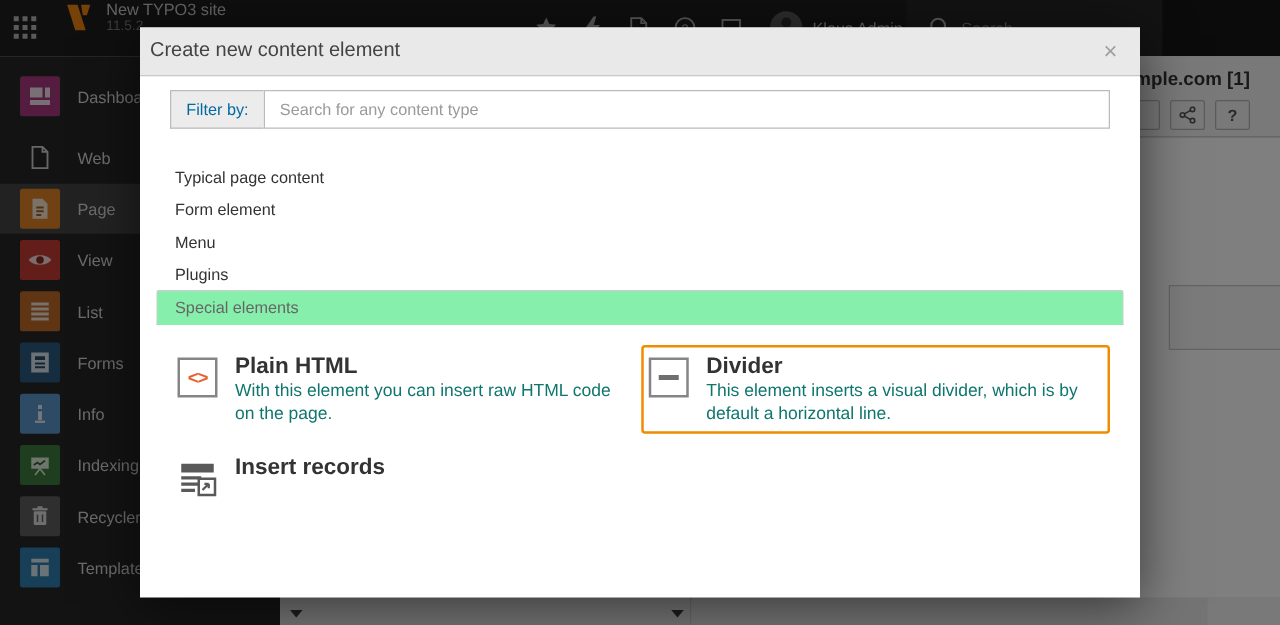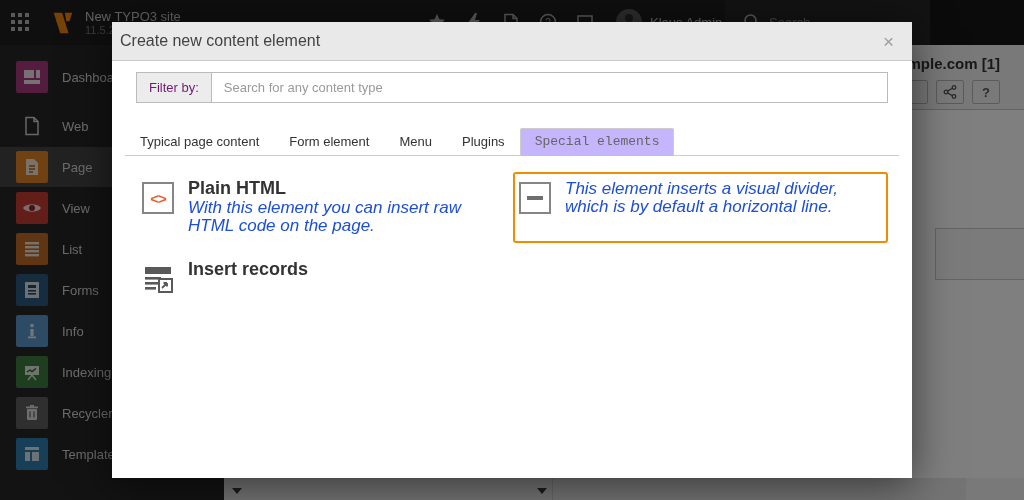--- a/index.html
+++ b/index.html
@@ -4,21 +4,21 @@
 <style>
   * { margin:0; padding:0; box-sizing:border-box; }
   html,body { width:1024px; height:500px; overflow:hidden; }
   body { font-family:"Liberation Sans", sans-serif; position:relative; background:#fff; }
 
   
   .app { position:absolute; inset:0; z-index:0; }
 
   .topbar { position:absolute; left:0; top:0; right:0; height:45px; background:#1e1e1e; }
   .menu-toggle { position:absolute; left:10px; top:12px; width:40px; height:21px; color:#b5b5b5; cursor:pointer; }
-  .brand { position:absolute; left:50px; top:0; height:45px; display:flex; align-items:center; }
+  .brand { position:absolute; left:50px; top:0; height:45px; display:flex; align-items:flex-start; }
   .brand-logo { width:26px; height:28px; margin-right:9px; }
   .brand-name { color:#c9c9c9; font-size:13px; line-height:15px; }
   .brand-version { color:#787878; font-size:11px; line-height:13px; }
   .tb-icon { position:absolute; top:13px; width:18px; height:18px; color:#b5b5b5; }
   .tb-avatar { position:absolute; left:616px; top:9px; width:26px; height:26px; border-radius:50%; background:#5a5a5a; overflow:hidden; }
   .tb-avatar svg { display:block; margin:4px auto 0; }
   .tb-username { position:absolute; left:650px; top:15px; color:#c4c4c4; font-size:13px; }
   .tb-search { position:absolute; left:725px; top:0; width:205px; height:45px; background:#262626; }
   .tb-search .tb-icon { left:18px; }
   .tb-search-label { position:absolute; left:44px; top:15px; color:#8a8a8a; font-size:13px; }
@@ -50,37 +50,37 @@
   .overlay { position:absolute; inset:0; background:rgba(0,0,0,0.5); z-index:5; }
 
   
   .modal { position:absolute; left:112px; top:22px; width:800px; height:456px; background:#fff; z-index:10; box-shadow:0 6px 40px rgba(0,0,0,0.55); display:flex; flex-direction:column; }
   .modal-header { height:39px; background:#e9e9e9; border-bottom:1px solid #c9c9c9; display:flex; align-items:center; padding:0 18px 0 8px; flex:0 0 39px; }
   .modal-title { font-size:16px; color:#434343; flex:1; }
   .modal-close { color:#9e9e9e; font-size:19px; line-height:19px; cursor:pointer; background:none; border:none; font-family:inherit; }
   .modal-body { padding:11px 24px 0 24px; flex:1; }
 
   .filter-group { display:flex; height:31px; }
-  .filter-label { background:#ececec; border:1px solid #bbb; border-right:none; padding:0 12px; font-size:13px; color:#701a75; display:flex; align-items:center; }
+  .filter-label { background:#ececec; border:1px solid #bbb; border-right:none; padding:0 12px; font-size:13px; color:#0369a1; display:flex; align-items:center; }
   .filter-input { flex:1; border:1px solid #bbb; padding:0 12px; font-size:13px; color:#333; font-family:inherit; outline:none; }
   .filter-input::placeholder { color:#9a9a9a; }
 
-  .tabs { margin:25px -11px 0 -11px; border-bottom:1px solid #ccc; display:flex; }
+  .tabs { margin:25px -11px 0 -11px; border-bottom:1px solid #ccc; display:flex;flex-direction:column; }
   .tab { font-size:13px; color:#333; padding:5px 14px 6px 14px; border:1px solid transparent; border-bottom:none; margin-bottom:-1px; cursor:pointer; border-radius:2px 2px 0 0; }
-  .tab.active { background:#c4b5fd; border-color:#ccc; color:#666; padding-bottom:7px;font-family:Liberation Mono, monospace; }
+  .tab.active { background:#86efac; border-color:#ccc; color:#666; padding-bottom:7px; }
 
   .cards { margin-top:16px; display:grid; grid-template-columns:1fr 1fr; column-gap:2px; row-gap:10px; }
   .card { display:flex; padding:6px 4px; border:2px solid transparent; border-radius:3px; cursor:pointer; }
   .card.selected { border-color:#f08c00; }
   .card-icon { flex:0 0 32px; margin-right:14px; margin-top:2px; }
   .icon-box { width:32px; height:32px; border:2px solid #858585; background:#fff; display:flex; align-items:center; justify-content:center; }
   .code-glyph { color:#e8612c; font-weight:bold; font-size:15px; letter-spacing:-1px; }
   .bar-glyph { width:16px; height:4px; background:#6f6f6f; }
   .card-title { font-size:18px; font-weight:bold; color:#333; line-height:17px; margin-bottom:2px; }
-  .card-desc { font-size:17px; color:#1d4ed8; line-height:18px;font-style:italic; }
+  .card-desc { font-size:14px; color:#0f766e; line-height:18px; }
 </style>
 </head>
 <body>
 
 <div class="app">
 
   <div class="topbar">
     <div class="menu-toggle">
       <svg width="20" height="20" viewBox="0 0 20 20" fill="currentColor">
           <rect x="1" y="1" width="4" height="4"></rect>
@@ -323,20 +323,21 @@
         </div>
       </div>
 
       <div class="card selected">
         <div class="card-icon">
           <div class="icon-box">
               <span class="bar-glyph"></span>
             </div>
         </div>
         <div class="card-text">
+          <div class="card-title">Divider</div>
           <div class="card-desc">This element inserts a visual divider, which is by default a horizontal line.</div>
         </div>
       </div>
 
       <div class="card">
         <div class="card-icon">
           <svg width="32" height="32" viewBox="0 0 32 32">
             <rect x="3" y="4" width="26" height="7" fill="#595959"></rect>
             <rect x="3" y="14" width="16" height="2.6" fill="#595959"></rect>
             <rect x="3" y="19" width="16" height="2.6" fill="#595959"></rect>

